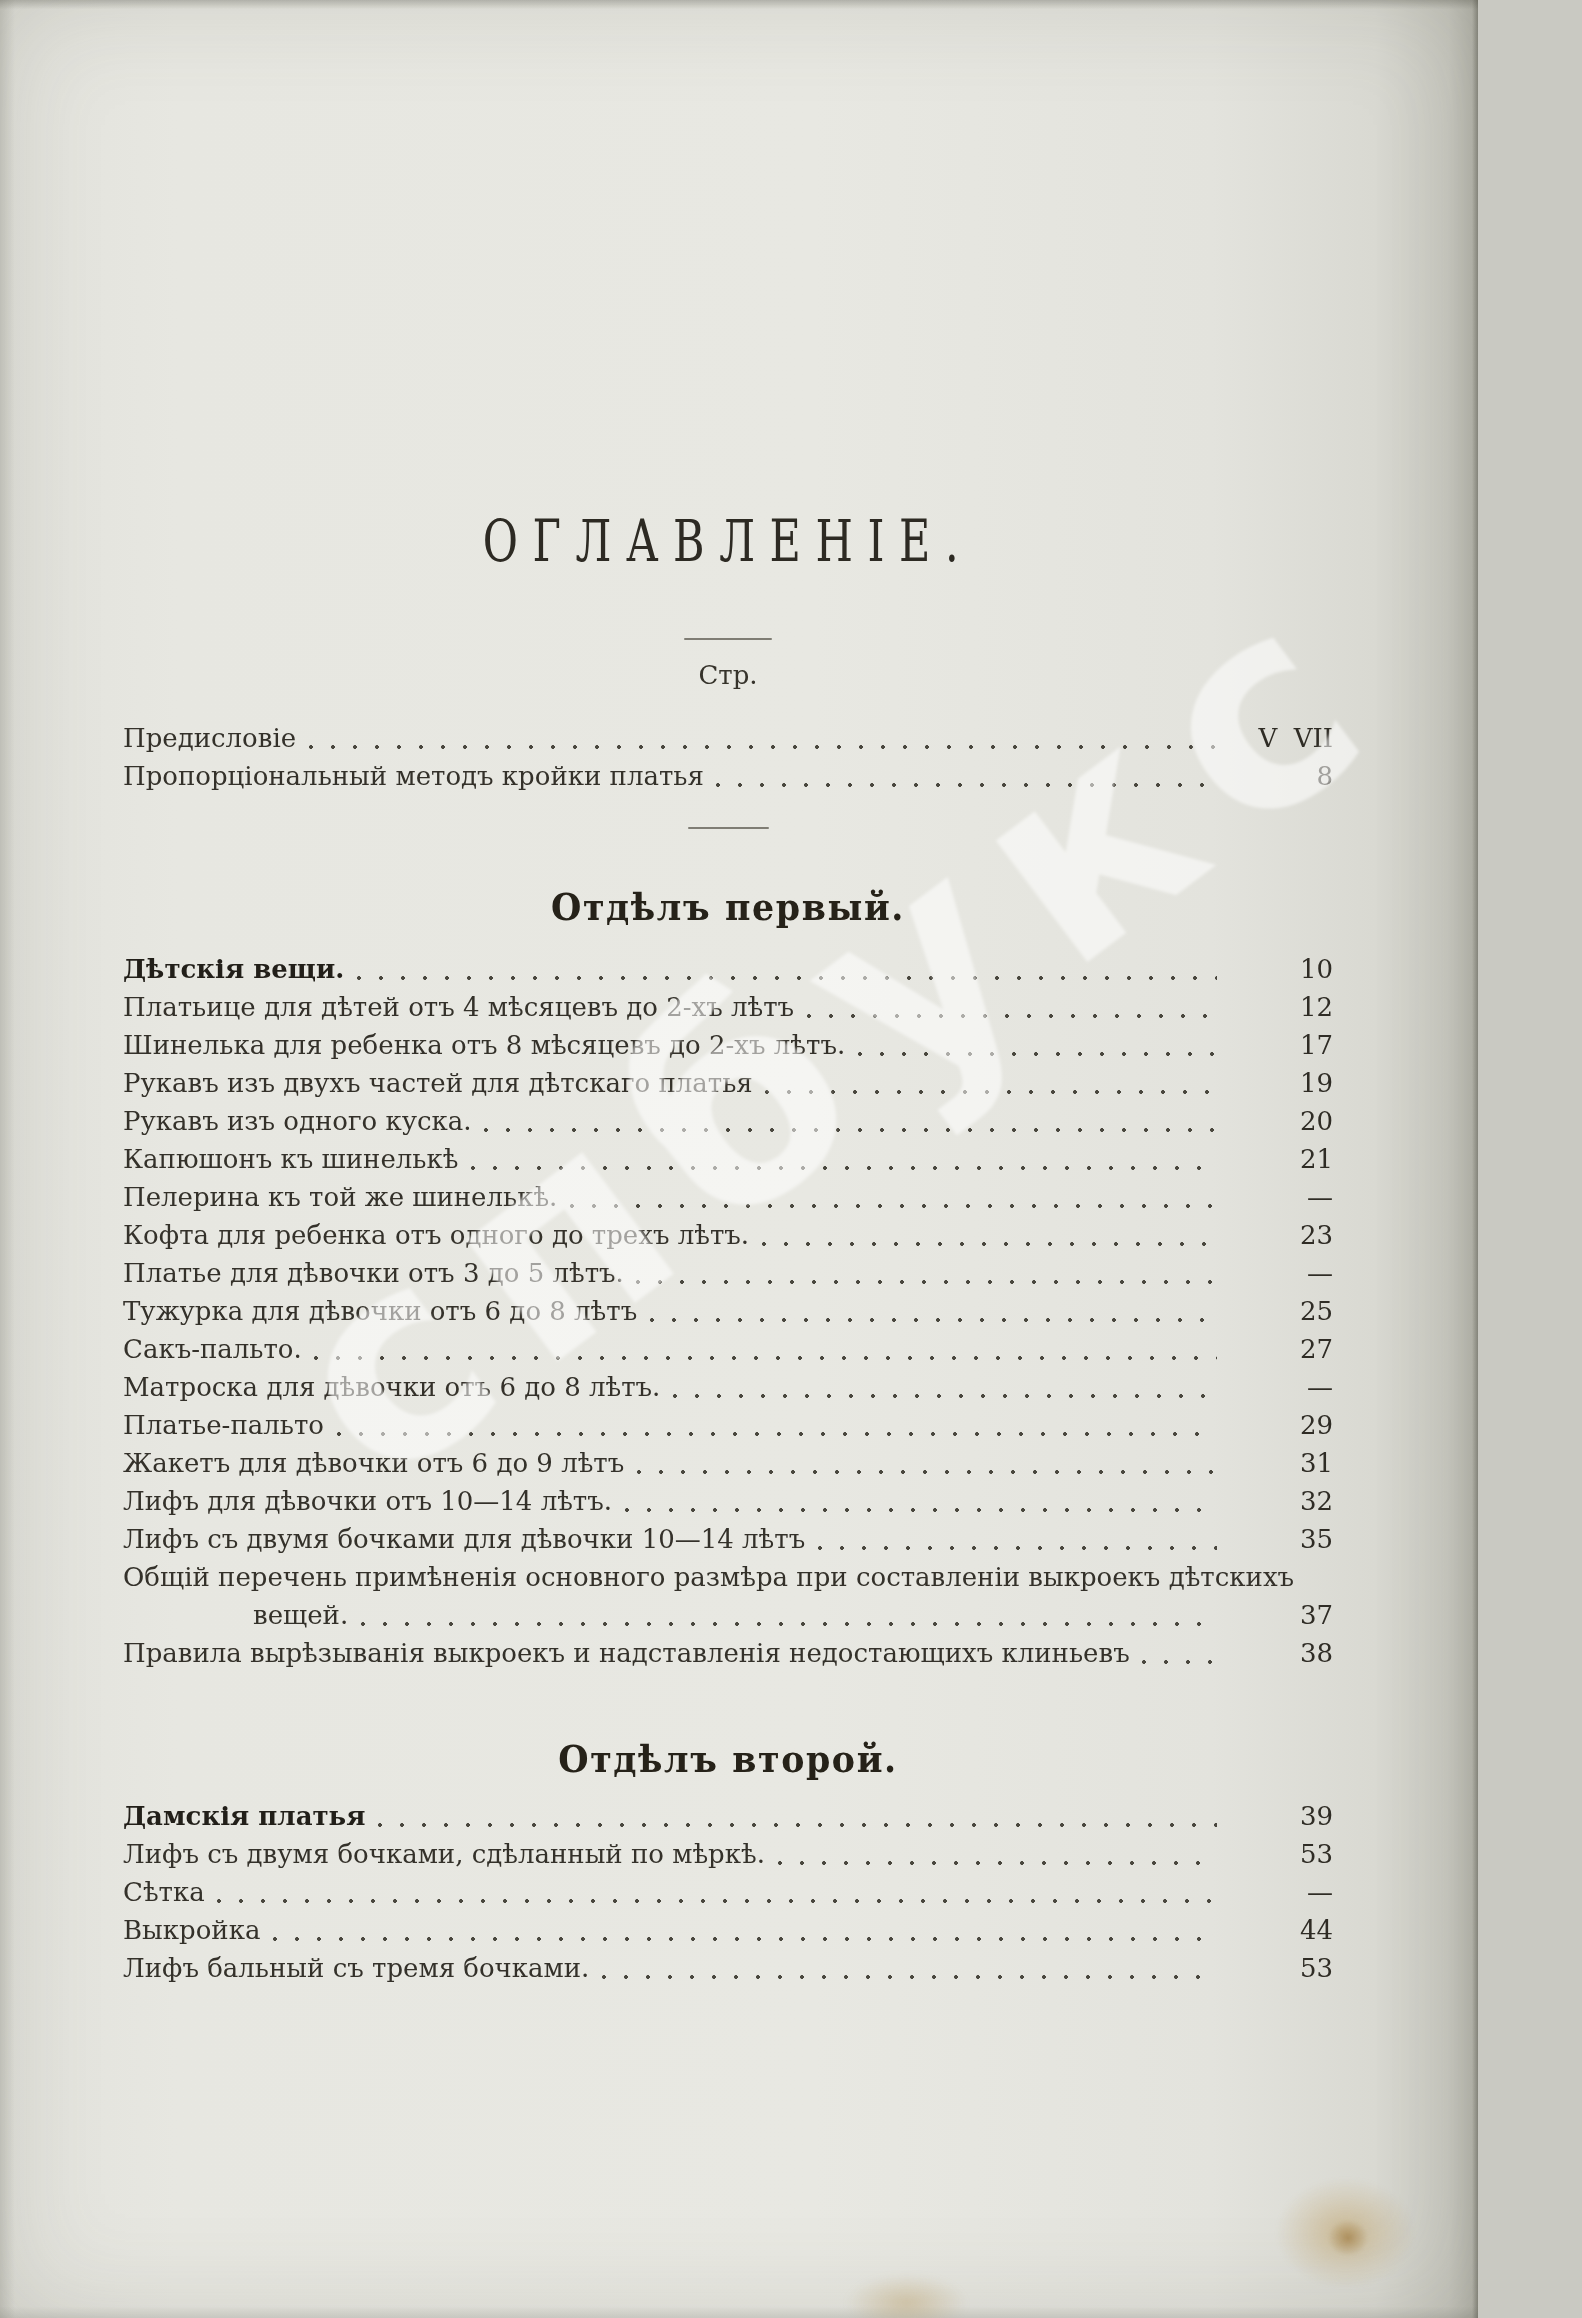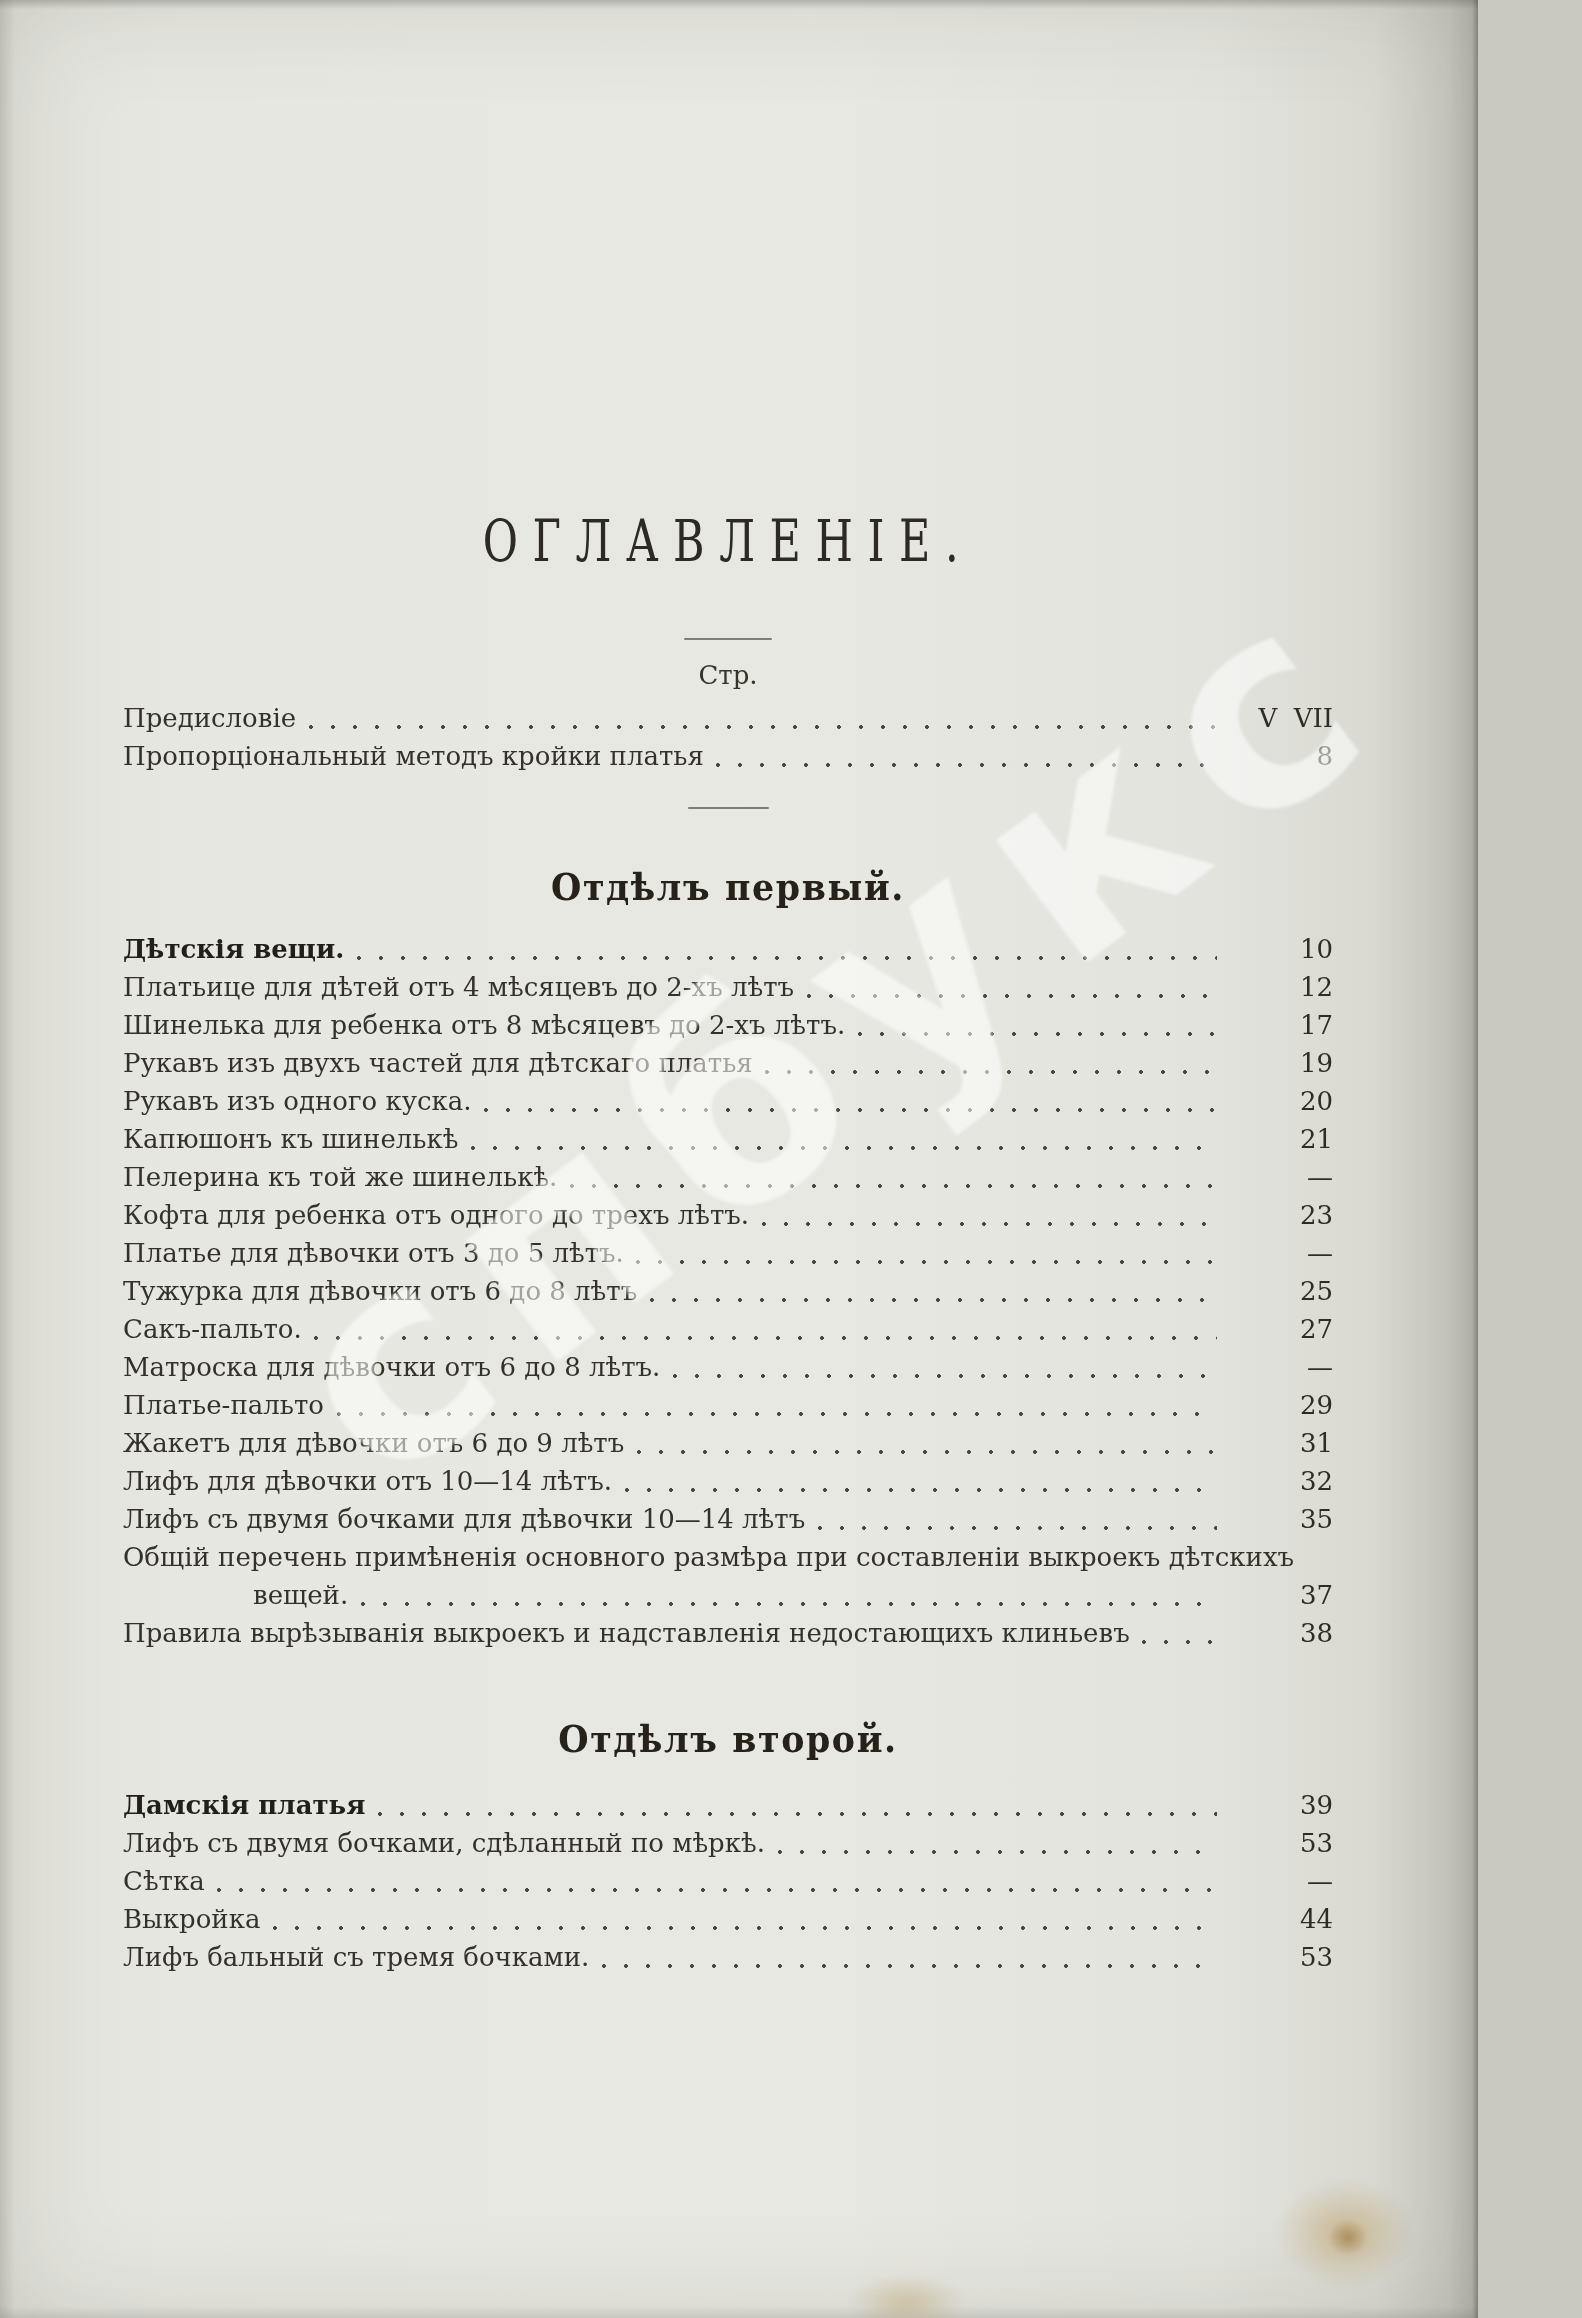--- a/index.html
+++ b/index.html
@@ -28,21 +28,21 @@
     color:#2d2a23;
     white-space:nowrap;
   }
   .rule{height:2.3px;background:#5c594f;border-radius:1.2px;opacity:.75;}
   .rule-1{width:88px;margin:68px auto 0 auto;}
   .rule-2{width:81px;margin:30px auto 0 auto;}
   .colhead{
     margin-top:19.7px;text-align:center;
     font-size:26px;line-height:1.2;color:#36332b;
   }
-  .front{margin-top:10px;}
+  .front{margin-top:30px;}
   .row{
     height:38px;
     display:flex;align-items:baseline;
     font-size:26px;line-height:35px;
   }
   .row .lbl{white-space:nowrap;flex:0 0 auto;}
   .row.bold .lbl{font-weight:700;color:#221f19;}
   .row.indent .lbl{margin-left:130px;}
   .row .dots{
     flex:1 1 auto;
@@ -57,21 +57,21 @@
   }
   .sect-head{
     margin:0;text-align:center;
     font-size:37px;font-weight:700;line-height:1.1;
     letter-spacing:1.7px;transform:scaleX(.94);
     color:#262219;white-space:nowrap;
   }
   .sect1 .sect-head{margin-top:58px;}
   .sect1 .rows{margin-top:24px;}
   .sect2 .sect-head{margin-top:65px;}
-  .sect2 .rows{margin-top:28px;}
+  .sect2 .rows{margin-top:19px;}
   
   .watermark{
     position:absolute;left:324px;top:1278px;
     transform:rotate(-37deg);transform-origin:0 50%;
     font-family:"DejaVu Sans", sans-serif;font-weight:700;
     font-size:278px;letter-spacing:32px;line-height:1;
     color:rgba(255,255,255,.55);
     white-space:nowrap;pointer-events:none;
     filter:blur(1.7px);
     z-index:5;

